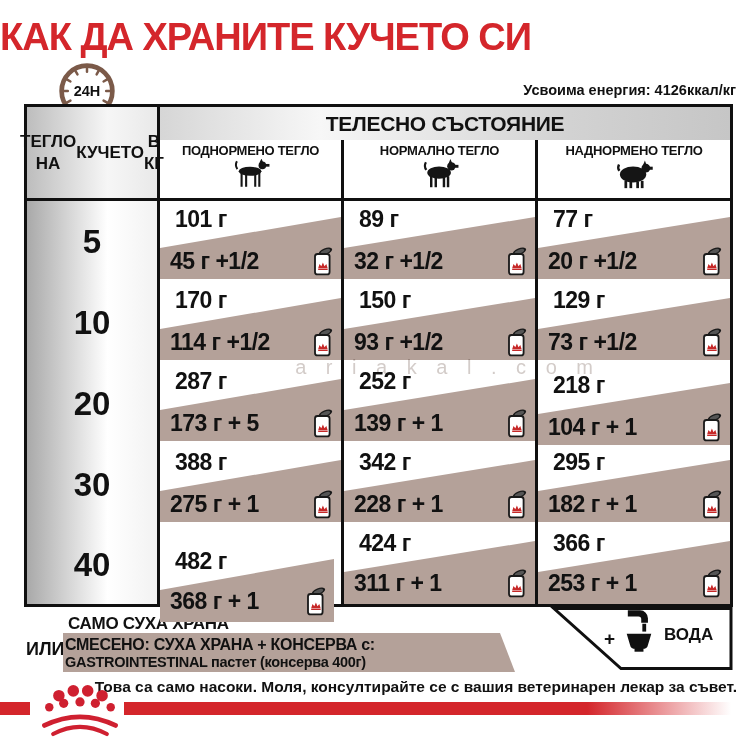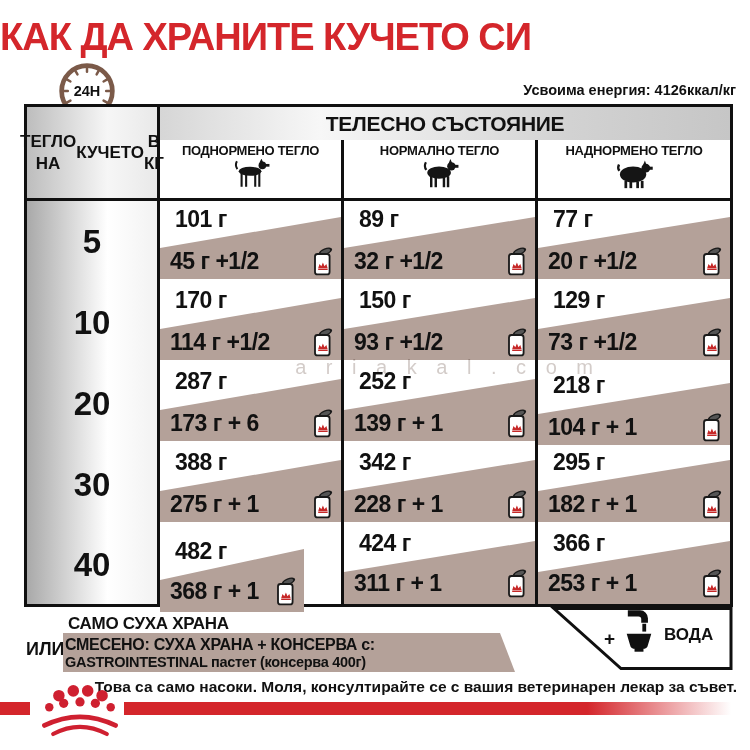--- a/index.html
+++ b/index.html
@@ -242,21 +242,21 @@
         <svg width="25" height="31" viewBox="0 0 30 36">
             <use href="#sym-can"></use>
           </svg>
         </div>
     </div>
 
     <div class="abs gcell" style="left:133px;top:256px;width:181px;height:81px">
       <div class="tan" style="bottom:3px"></div>
       <span class="dry">287 г</span>
       <div class="mix">
-          <span>173 г + 6</span>
+          <span>173 г + 5</span>
         <svg width="25" height="31" viewBox="0 0 30 36">
             <use href="#sym-can"></use>
           </svg>
         </div>
     </div>
     <div class="abs gcell" style="left:317px;top:256px;width:191px;height:81px">
       <div class="tan" style="bottom:3px"></div>
       <span class="dry">252 г</span>
       <div class="mix">
           <span>139 г + 1</span>
@@ -300,21 +300,21 @@
       <div class="tan" style="bottom:3px"></div>
       <span class="dry">295 г</span>
       <div class="mix">
           <span>182 г + 1</span>
         <svg width="25" height="31" viewBox="0 0 30 36">
             <use href="#sym-can"></use>
           </svg>
         </div>
     </div>
 
-    <div class="abs gcell" style="left:133px;top:426px;width:144px;height:79px">
+    <div class="abs gcell" style="left:133px;top:436px;width:174px;height:79px">
       <div class="tan" style="bottom:0"></div>
       <span class="dry">482 г</span>
       <div class="mix">
           <span>368 г + 1</span>
         <svg width="25" height="31" viewBox="0 0 30 36">
             <use href="#sym-can"></use>
           </svg>
         </div>
     </div>
     <div class="abs gcell" style="left:317px;top:418px;width:191px;height:79px">

